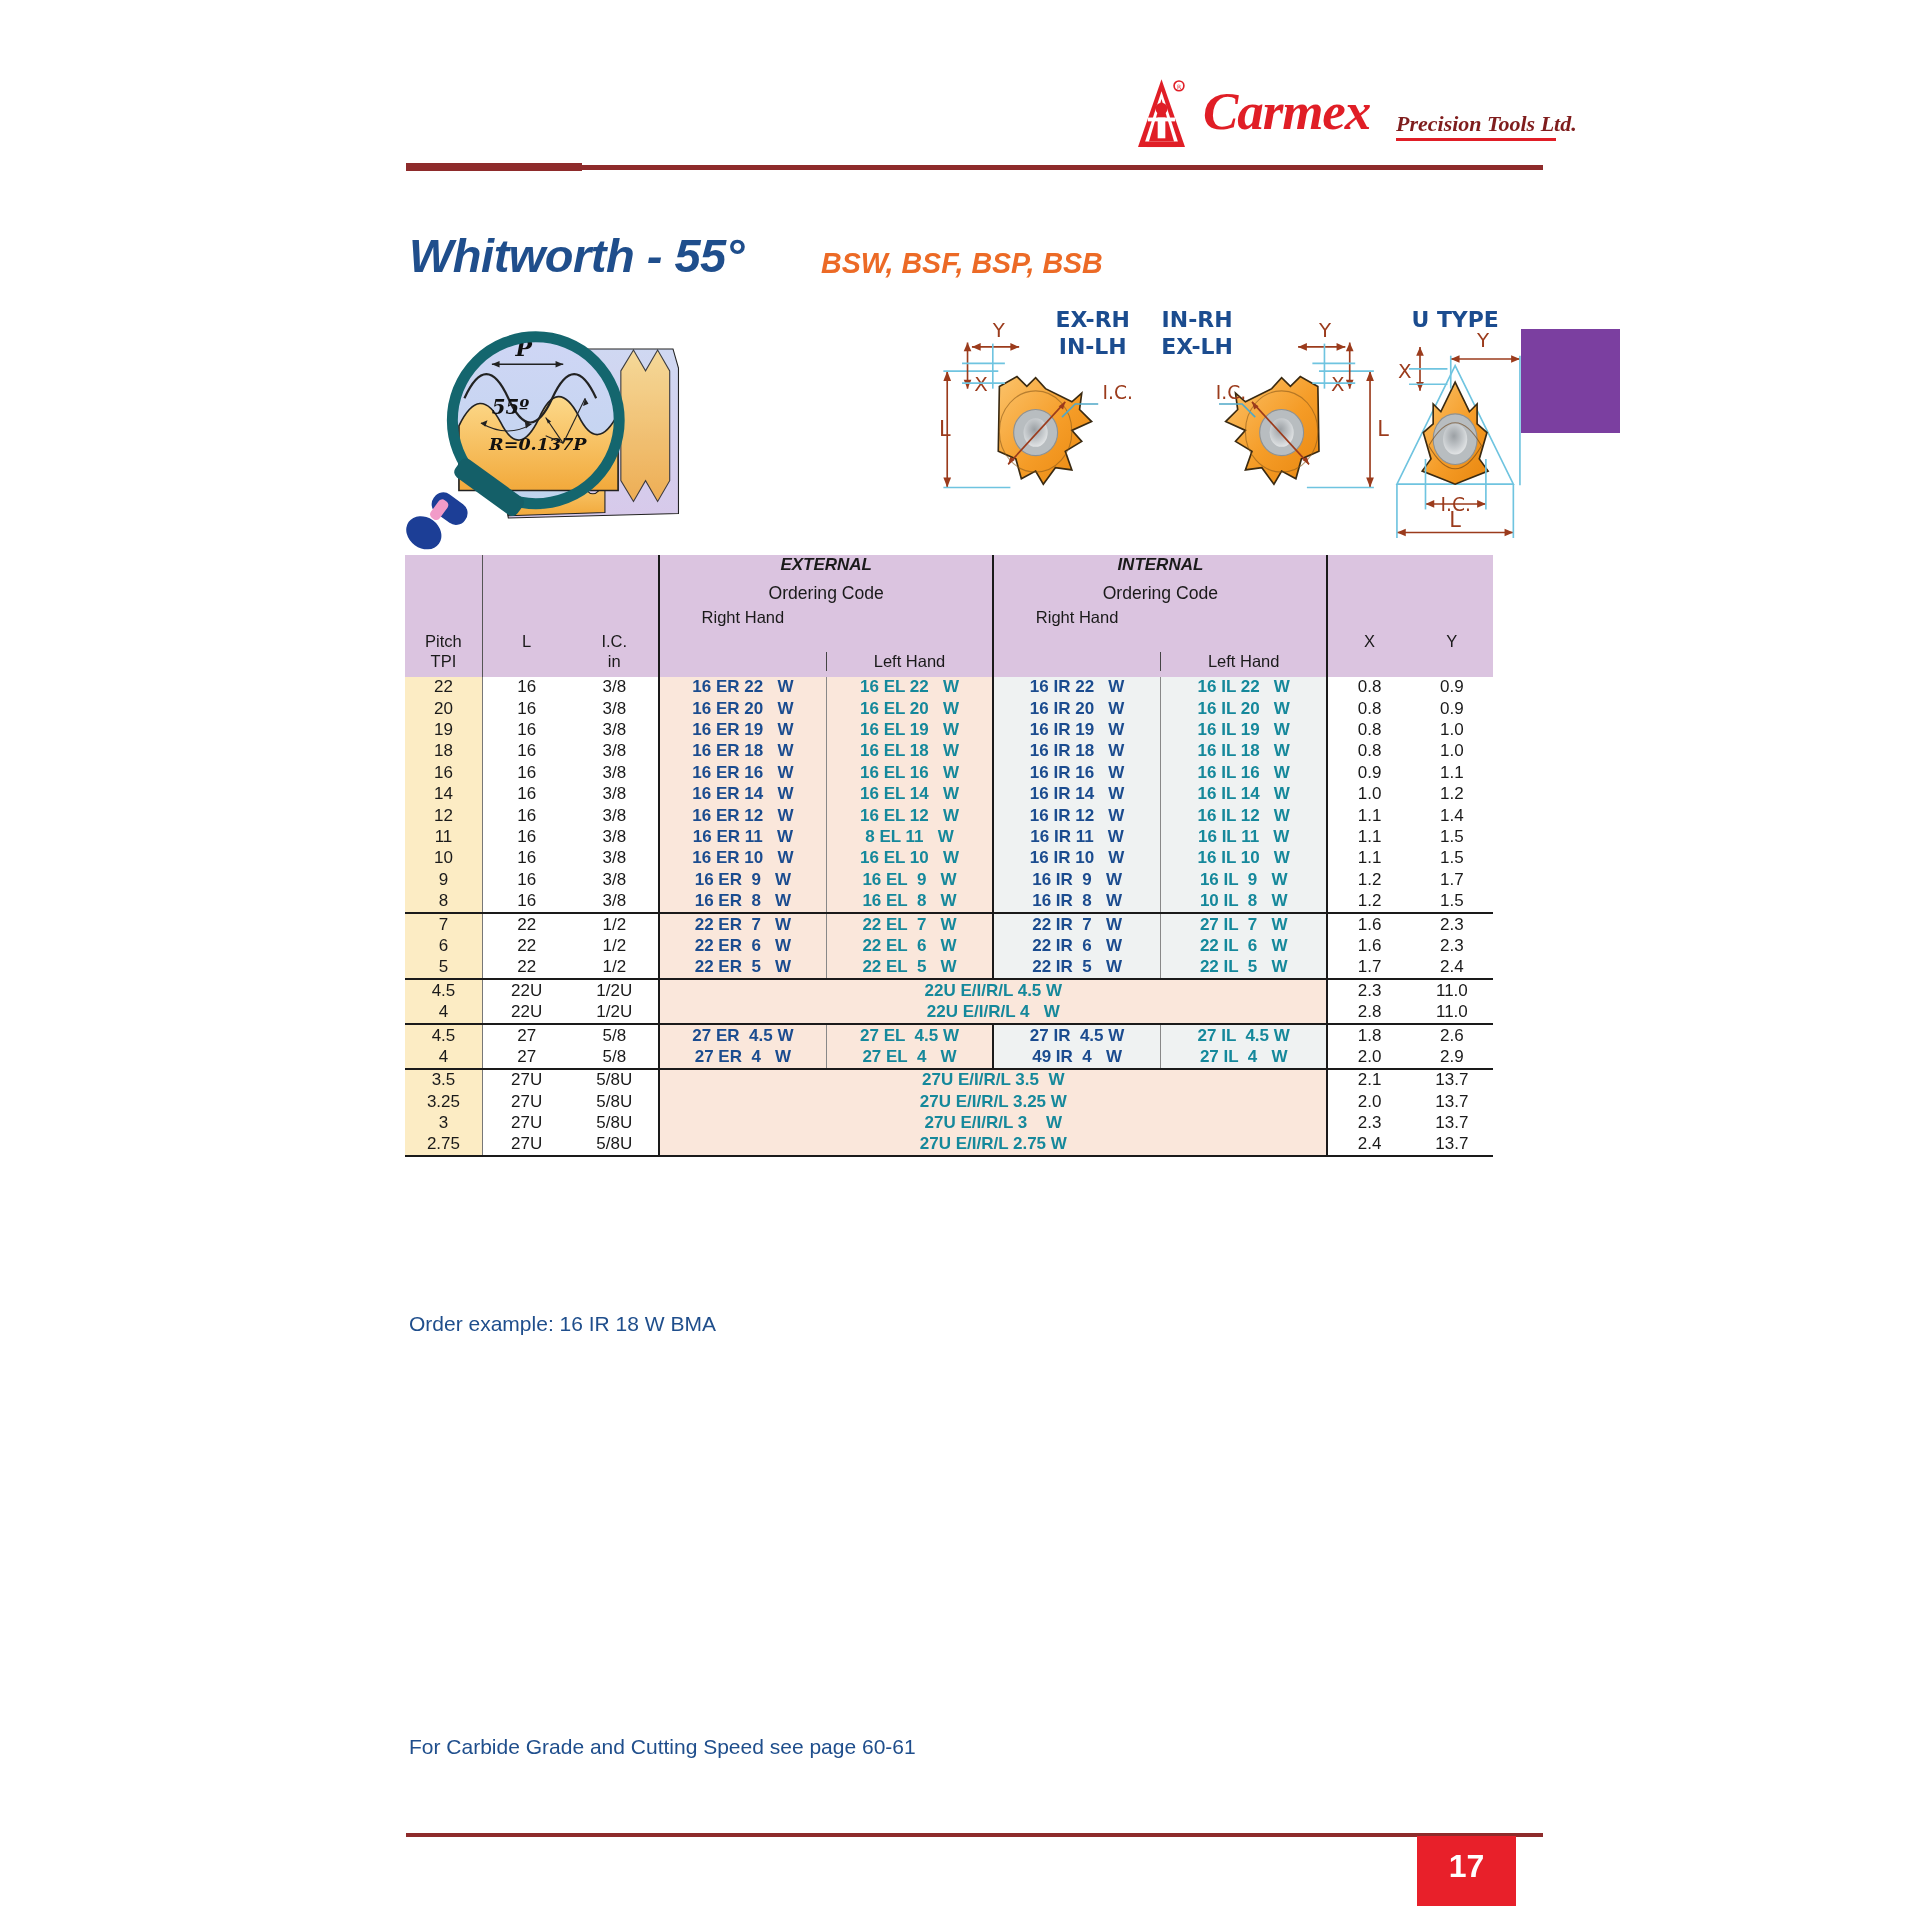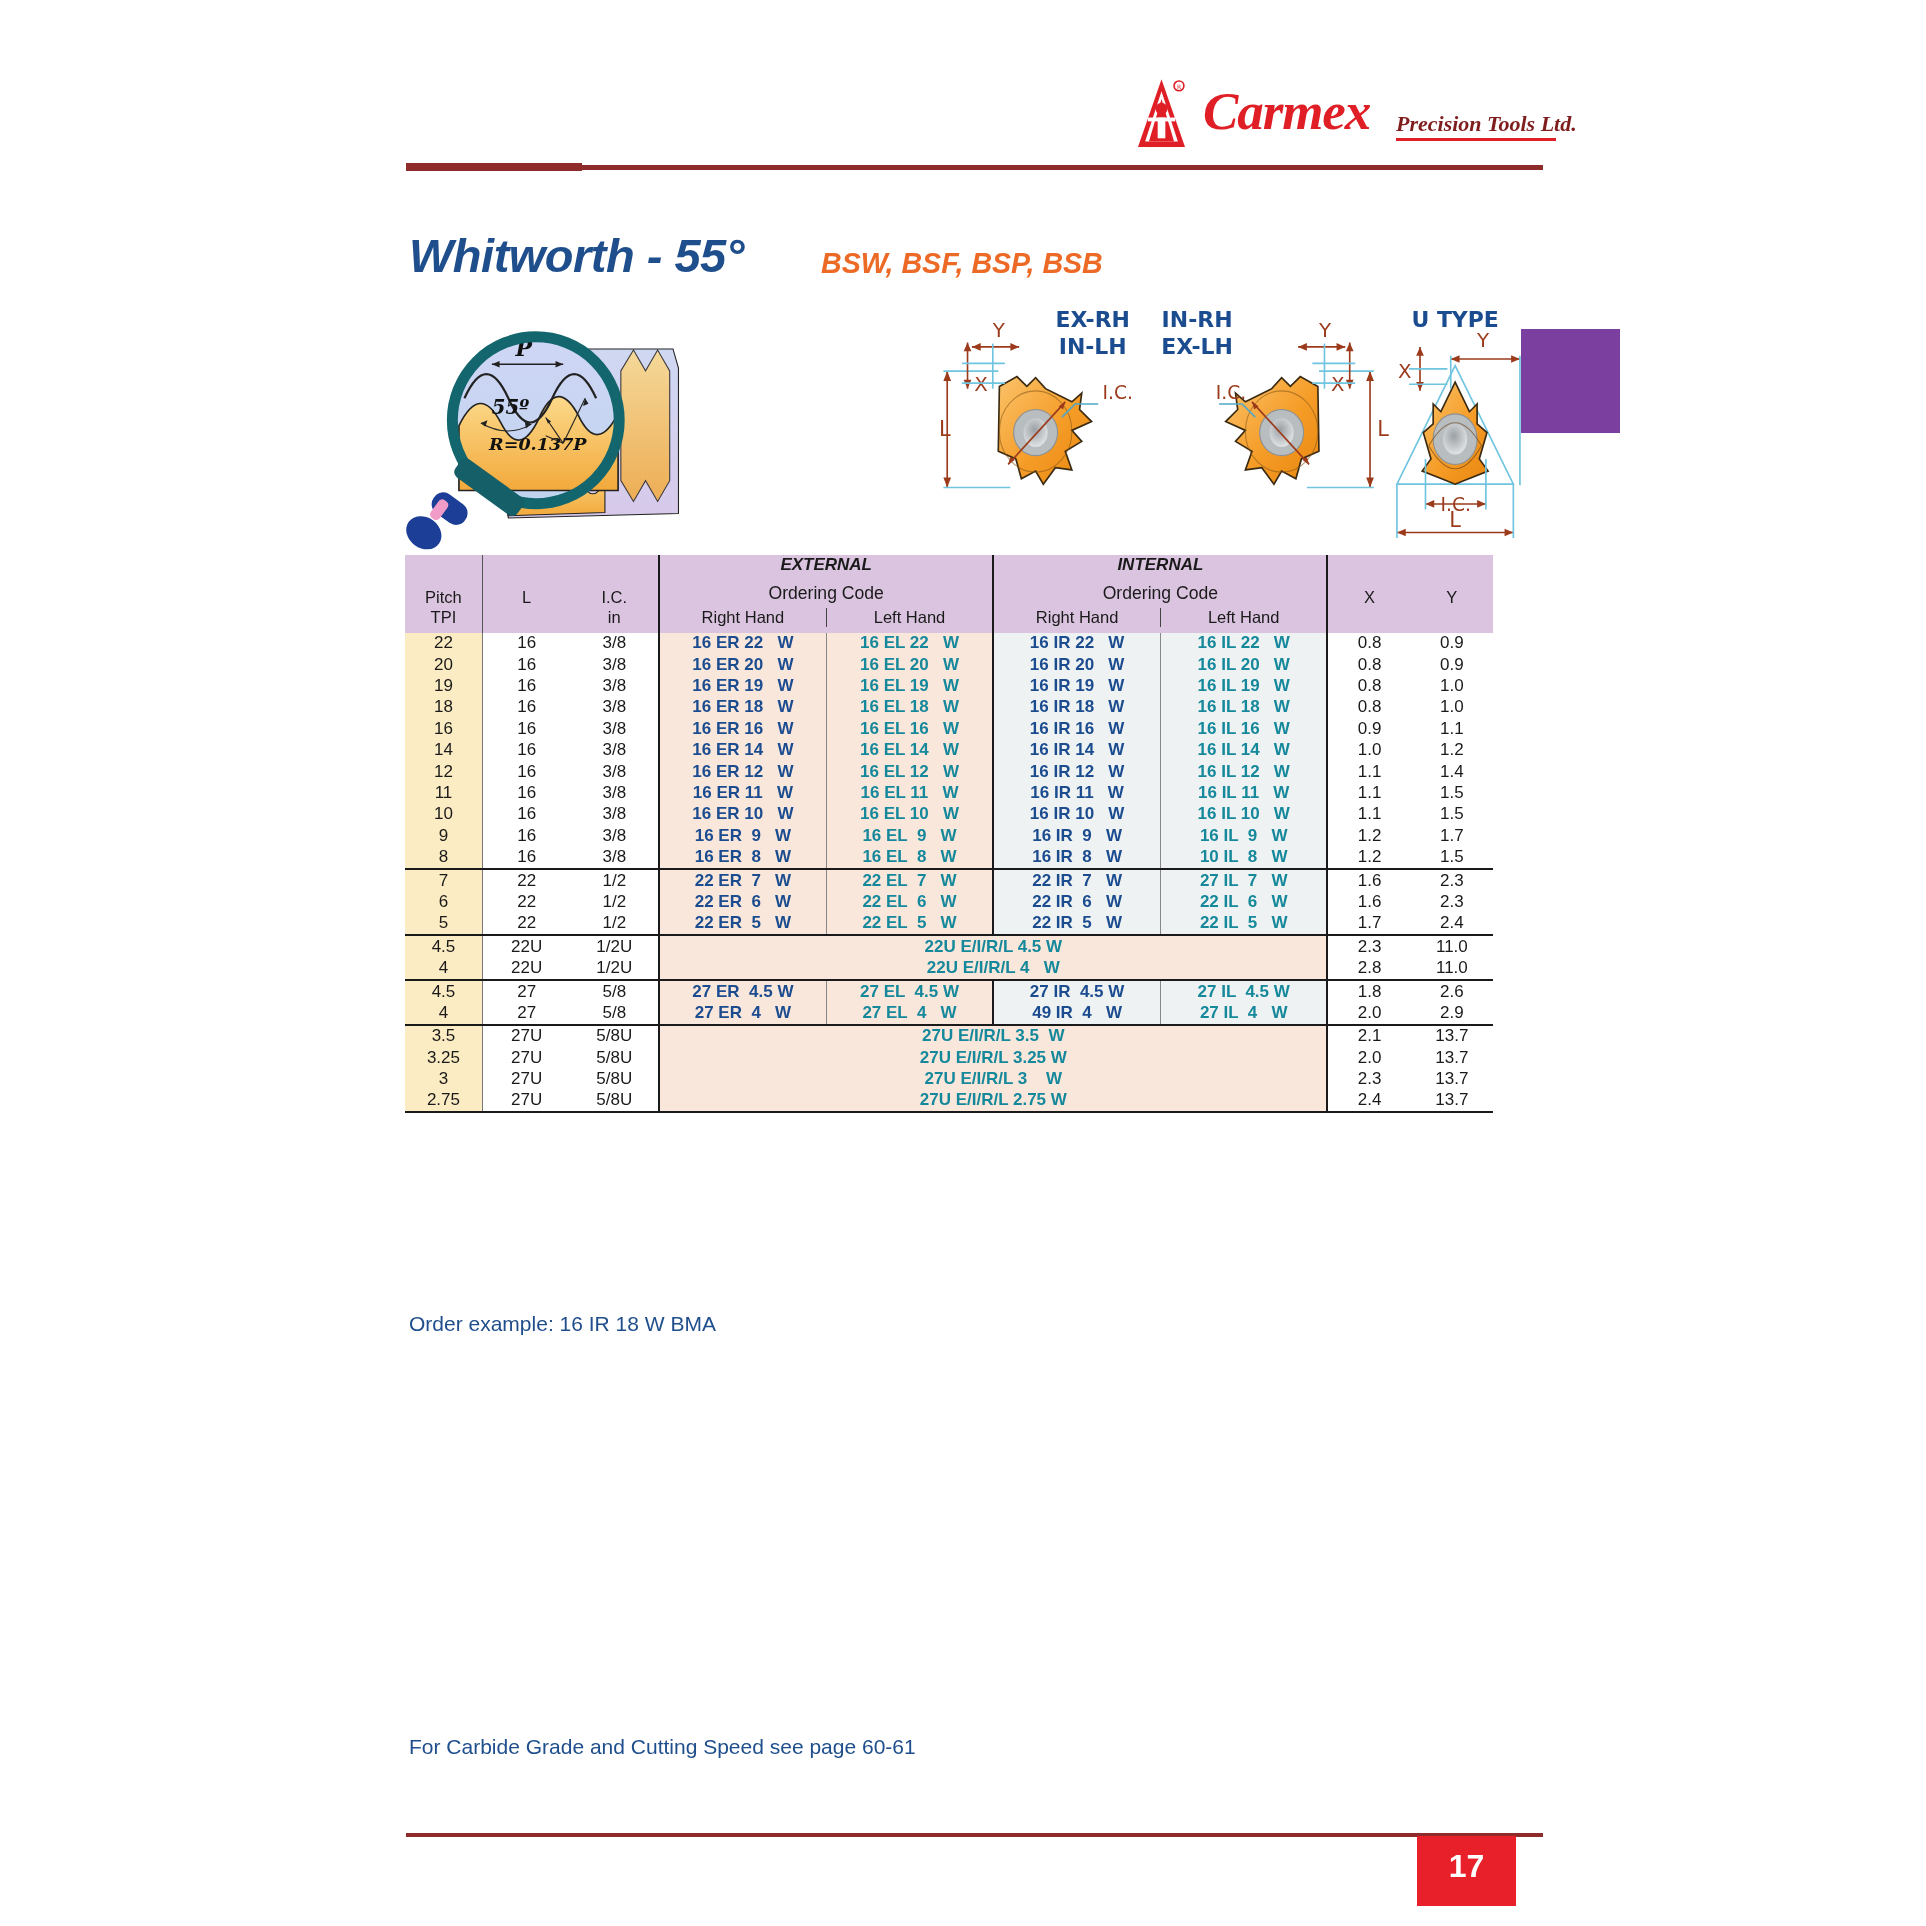--- a/index.html
+++ b/index.html
@@ -86,21 +86,21 @@
   .hdrow th.nb { border-right:none; }
   .hdrow th.thin { border-right:1.1px solid #555; }
   .big-lbl {
     font-size:17px; font-weight:bold; font-style:italic;
     display:block; margin-bottom:7.7px;
   }
   .sub-lbl { font-size:17.6px; display:block; margin-bottom:4.4px; }
   .two-line { line-height:1.22; }
   .hdr-pair { display:flex; }
   .hdr-pair > div { flex:1; text-align:center; }
-  .hdr-pair > div.sep { border-left:1.1px solid #444; }
+  .hdr-pair > div.sep { border-left:1.1px solid #444;margin-top:44px; }
 
   .tbl td {
     text-align:center; height:21.4px; font-size:17px;
   }
   .c-pitch { background:#FCECC4; border-right:1.1px solid #777; width:72px; }
   .c-l     { background:#ffffff; width:82px; }
   .c-ic    { background:#ffffff; width:82px; border-right:2.2px solid #1a1a1a; }
   .c-er    { background:#FAE7DB; width:155px; font-weight:bold; color:#1B4C8F; }
   .c-el    { background:#FAE7DB; width:155px; font-weight:bold; color:#15889B;
              border-left:1.1px solid #888; border-right:2.2px solid #1a1a1a; }
@@ -464,21 +464,21 @@
           <td class="c-ir"><span class="code">16 IR 12   W</span></td>
           <td class="c-il"><span class="code">16 IL 12   W</span></td>
           <td class="c-x"><span class="code">1.1</span></td>
           <td class="c-y"><span class="code">1.4</span></td>
         </tr>
         <tr>
           <td class="c-pitch"><span class="code">11</span></td>
           <td class="c-l"><span class="code">16</span></td>
           <td class="c-ic"><span class="code">3/8</span></td>
           <td class="c-er"><span class="code">16 ER 11   W</span></td>
-          <td class="c-el"><span class="code">16 EL 11   W</span></td>
+          <td class="c-el"><span class="code">8 EL 11   W</span></td>
           <td class="c-ir"><span class="code">16 IR 11   W</span></td>
           <td class="c-il"><span class="code">16 IL 11   W</span></td>
           <td class="c-x"><span class="code">1.1</span></td>
           <td class="c-y"><span class="code">1.5</span></td>
         </tr>
         <tr>
           <td class="c-pitch"><span class="code">10</span></td>
           <td class="c-l"><span class="code">16</span></td>
           <td class="c-ic"><span class="code">3/8</span></td>
           <td class="c-er"><span class="code">16 ER 10   W</span></td>

